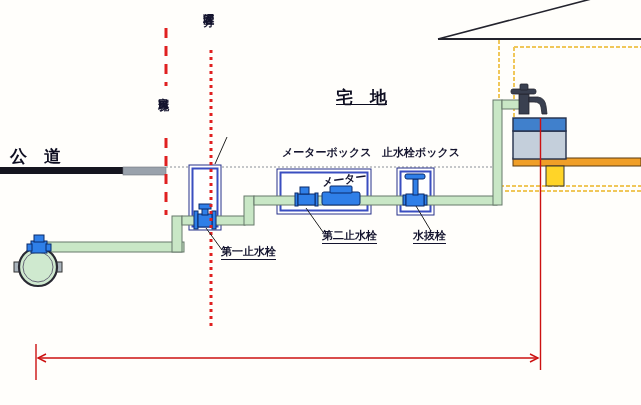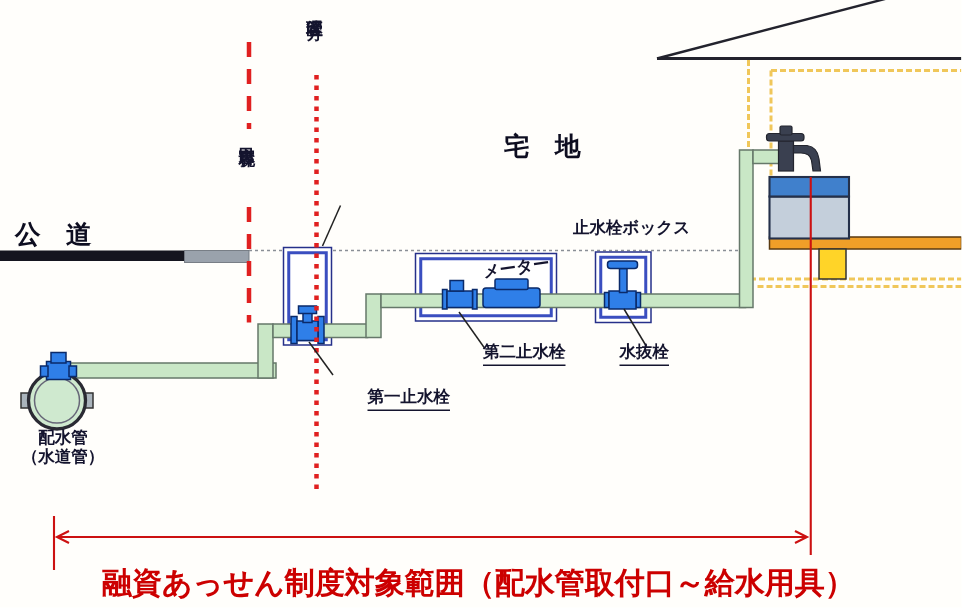--- a/index.html
+++ b/index.html
@@ -136,34 +136,30 @@
       <line x1="416" y1="206" x2="431" y2="231"></line>
     </g>
   </svg>
 
   <div class="lbl vert" style="left:202px;top:4px;">管理区分</div>
 
   <div class="lbl vert" style="left:157px;top:89px;">官民境界</div>
 
   <div class="area-lbl" style="left:10px;top:145px;text-align:right;">公　道</div>
 
-  <div class="area-lbl" style="left:336px;top:86px;">宅　地</div>
+  <div class="area-lbl" style="left:336px;top:86px;text-decoration:underline;">宅　地</div>
 
 
+  <div class="lbl" style="left:282px;top:146px;">メーターボックス</div>
 
   <div class="lbl" style="left:382px;top:146px;">止水栓ボックス</div>
 
   <div class="lbl" style="left:322px;top:173px;transform:rotate(-8deg);">メーター</div>
 
-  <div class="lbl underline" style="left:221px;top:259px;margin-left:24px;">第一止水栓</div>
+  <div class="lbl underline" style="left:221px;top:245px;">第一止水栓</div>
 
   <div class="lbl underline" style="left:322px;top:229px;text-align:center;">第二止水栓</div>
 
   <div class="lbl underline" style="left:413px;top:229px;">水抜栓</div>
 
-  <div class="lbl center" style="left:10px;top:286px;width:64px;">
-    <div>配水管</div>
-    <div>（水道管）</div>
-  </div>
 
-  <div class="caption" style="left:68px;top:375px;">融資あっせん制度対象範囲（配水管取付口～給水用具）</div>
 
 </div>
 
 </body></html>

